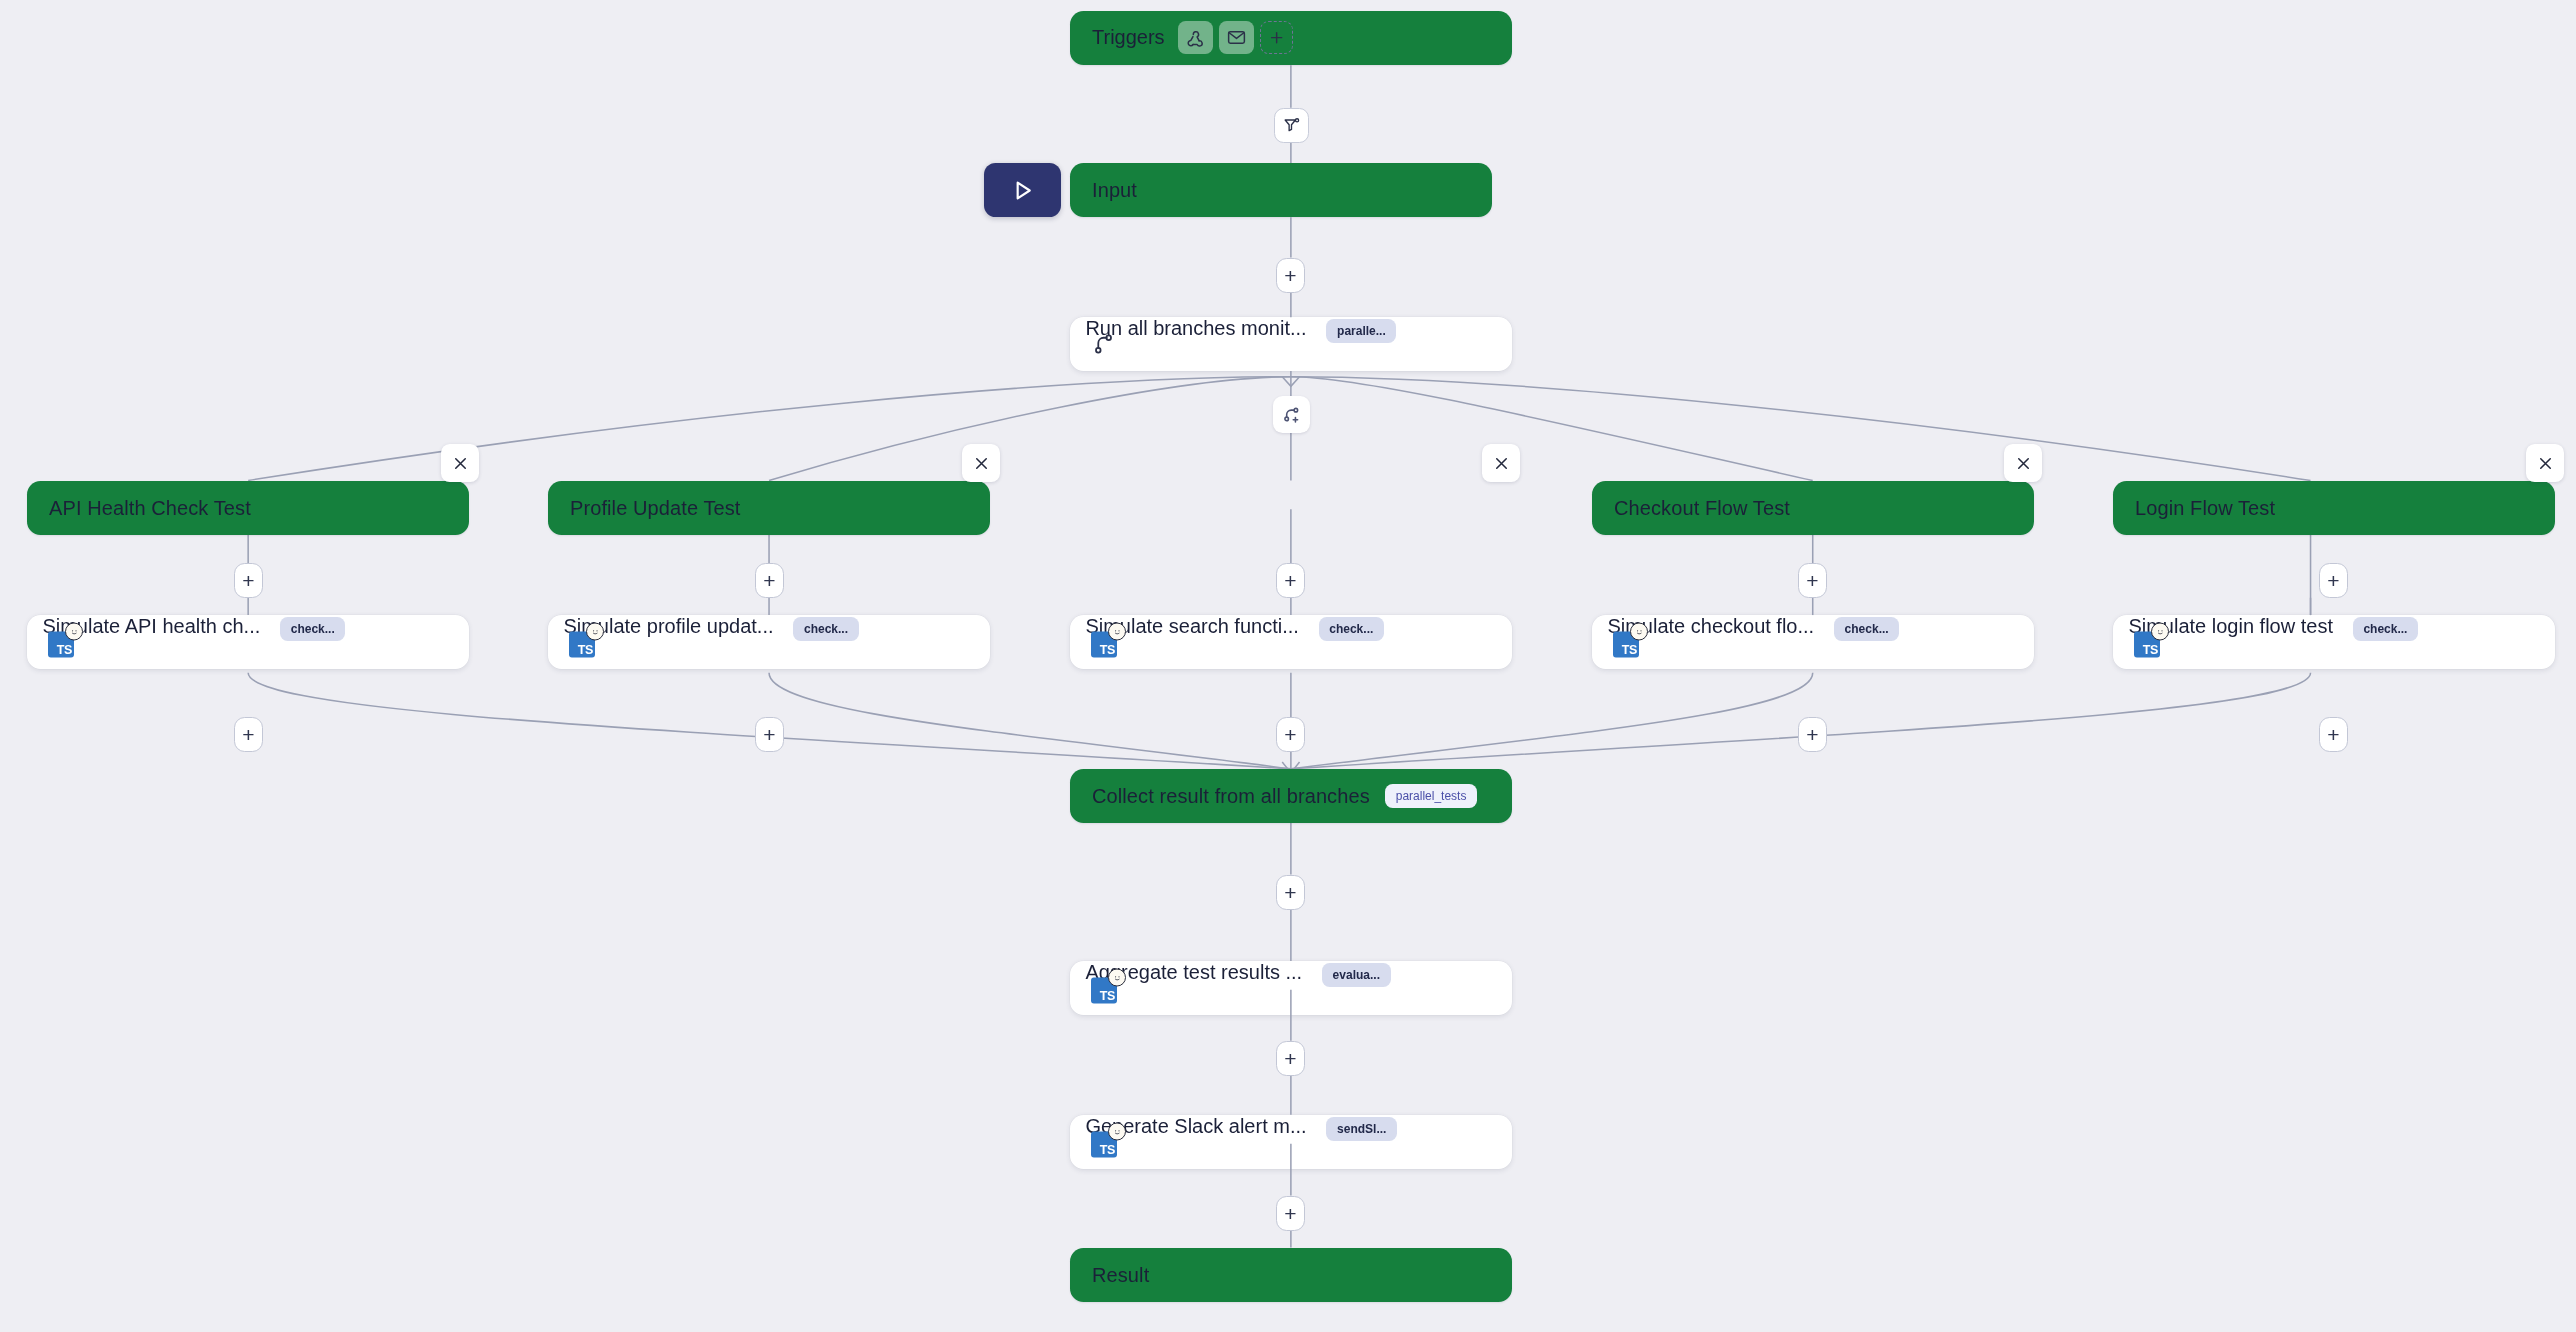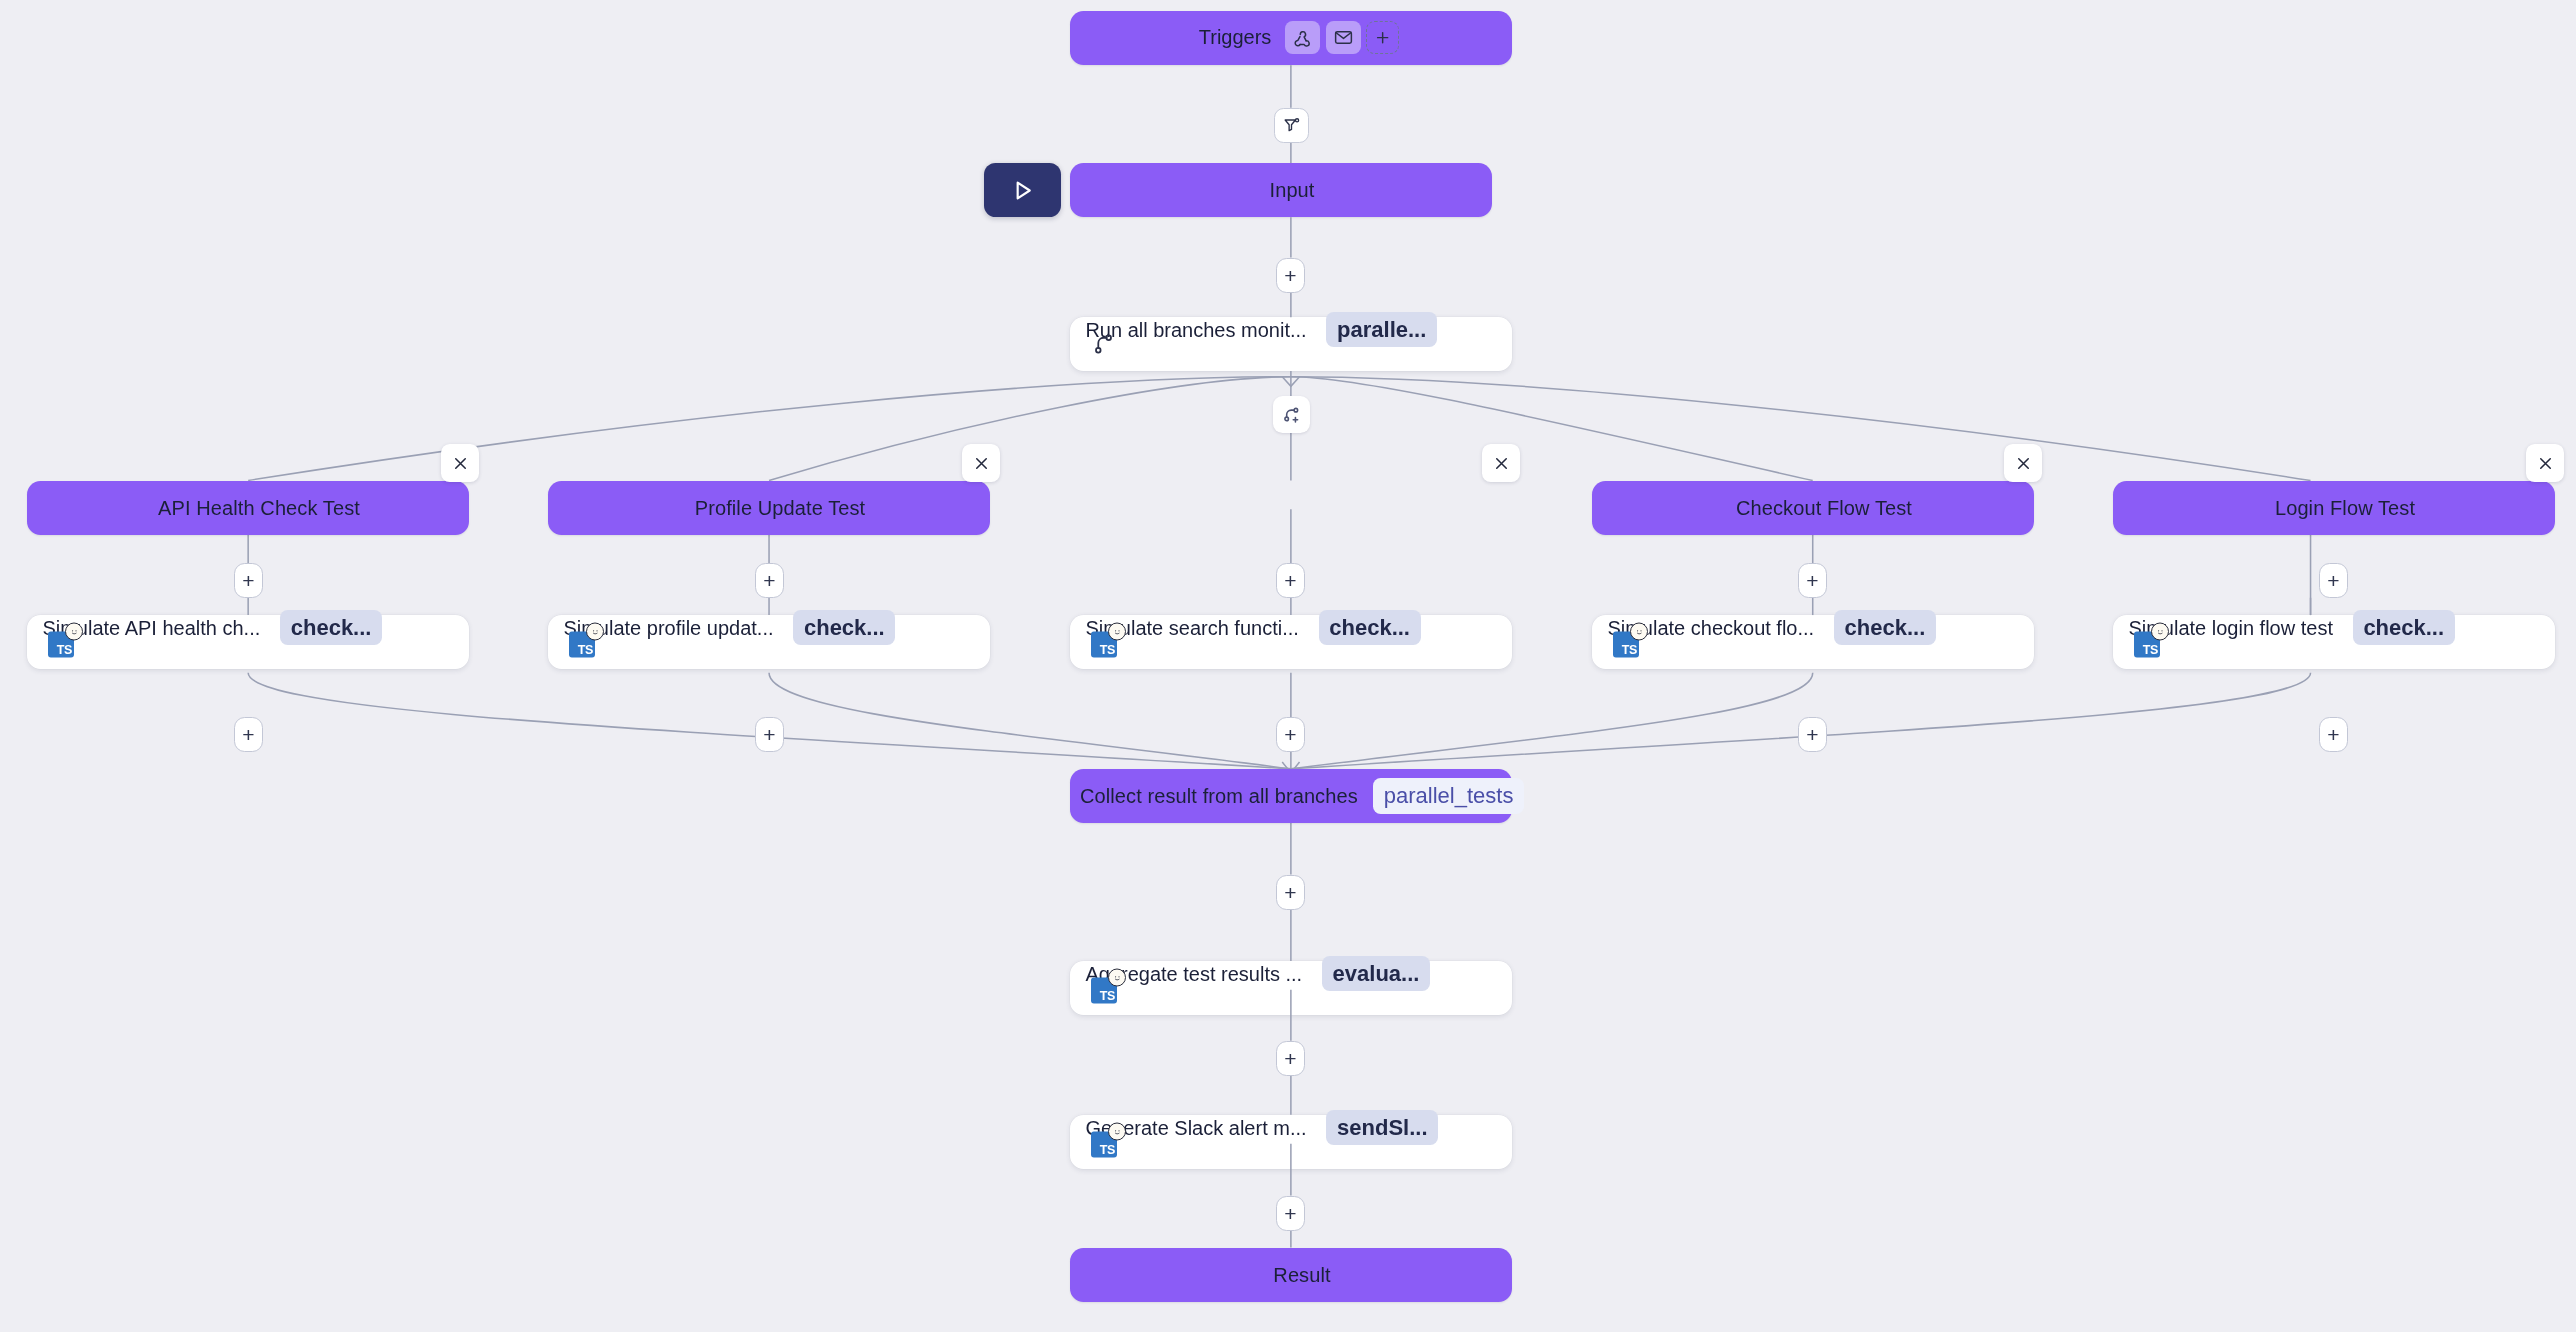--- a/index.html
+++ b/index.html
@@ -25,25 +25,25 @@
   }
   .node {
     position: absolute;
     z-index: 3;
     display: flex;
     align-items: center;
     border-radius: 13.5px;
   }
   
   .pill {
-    background: #8b5cf6;
+    background: #15803d;
     height: 54px;
     border-radius: 13.5px;
     box-shadow: 0 1px 1.9px rgba(40,45,80,.10);
-    justify-content: center;
+    justify-content: flex-start;
     padding-left: 22px;
   }
   .pill .label {
     font-size: 20px;
     color: #1b2038;
     letter-spacing: 0.1px;
     white-space: nowrap;
   }
   
   .card {
@@ -66,21 +66,21 @@
     top: 50%;
     transform: translateY(-50%);
     display: flex;
     align-items: center;
   }
   .tag {
     margin-left: 15.4px;
     background: #d7dcee;
     color: #22294a;
     font-weight: bold;
-    font-size: 22px;
+    font-size: 12px;
     border-radius: 7.7px;
     padding: 4.8px 10.6px;
     white-space: nowrap;
   }
   .tag.light {
     background: #eef1fb;
     color: #4a4fa8;
     font-weight: normal;
   }
   

